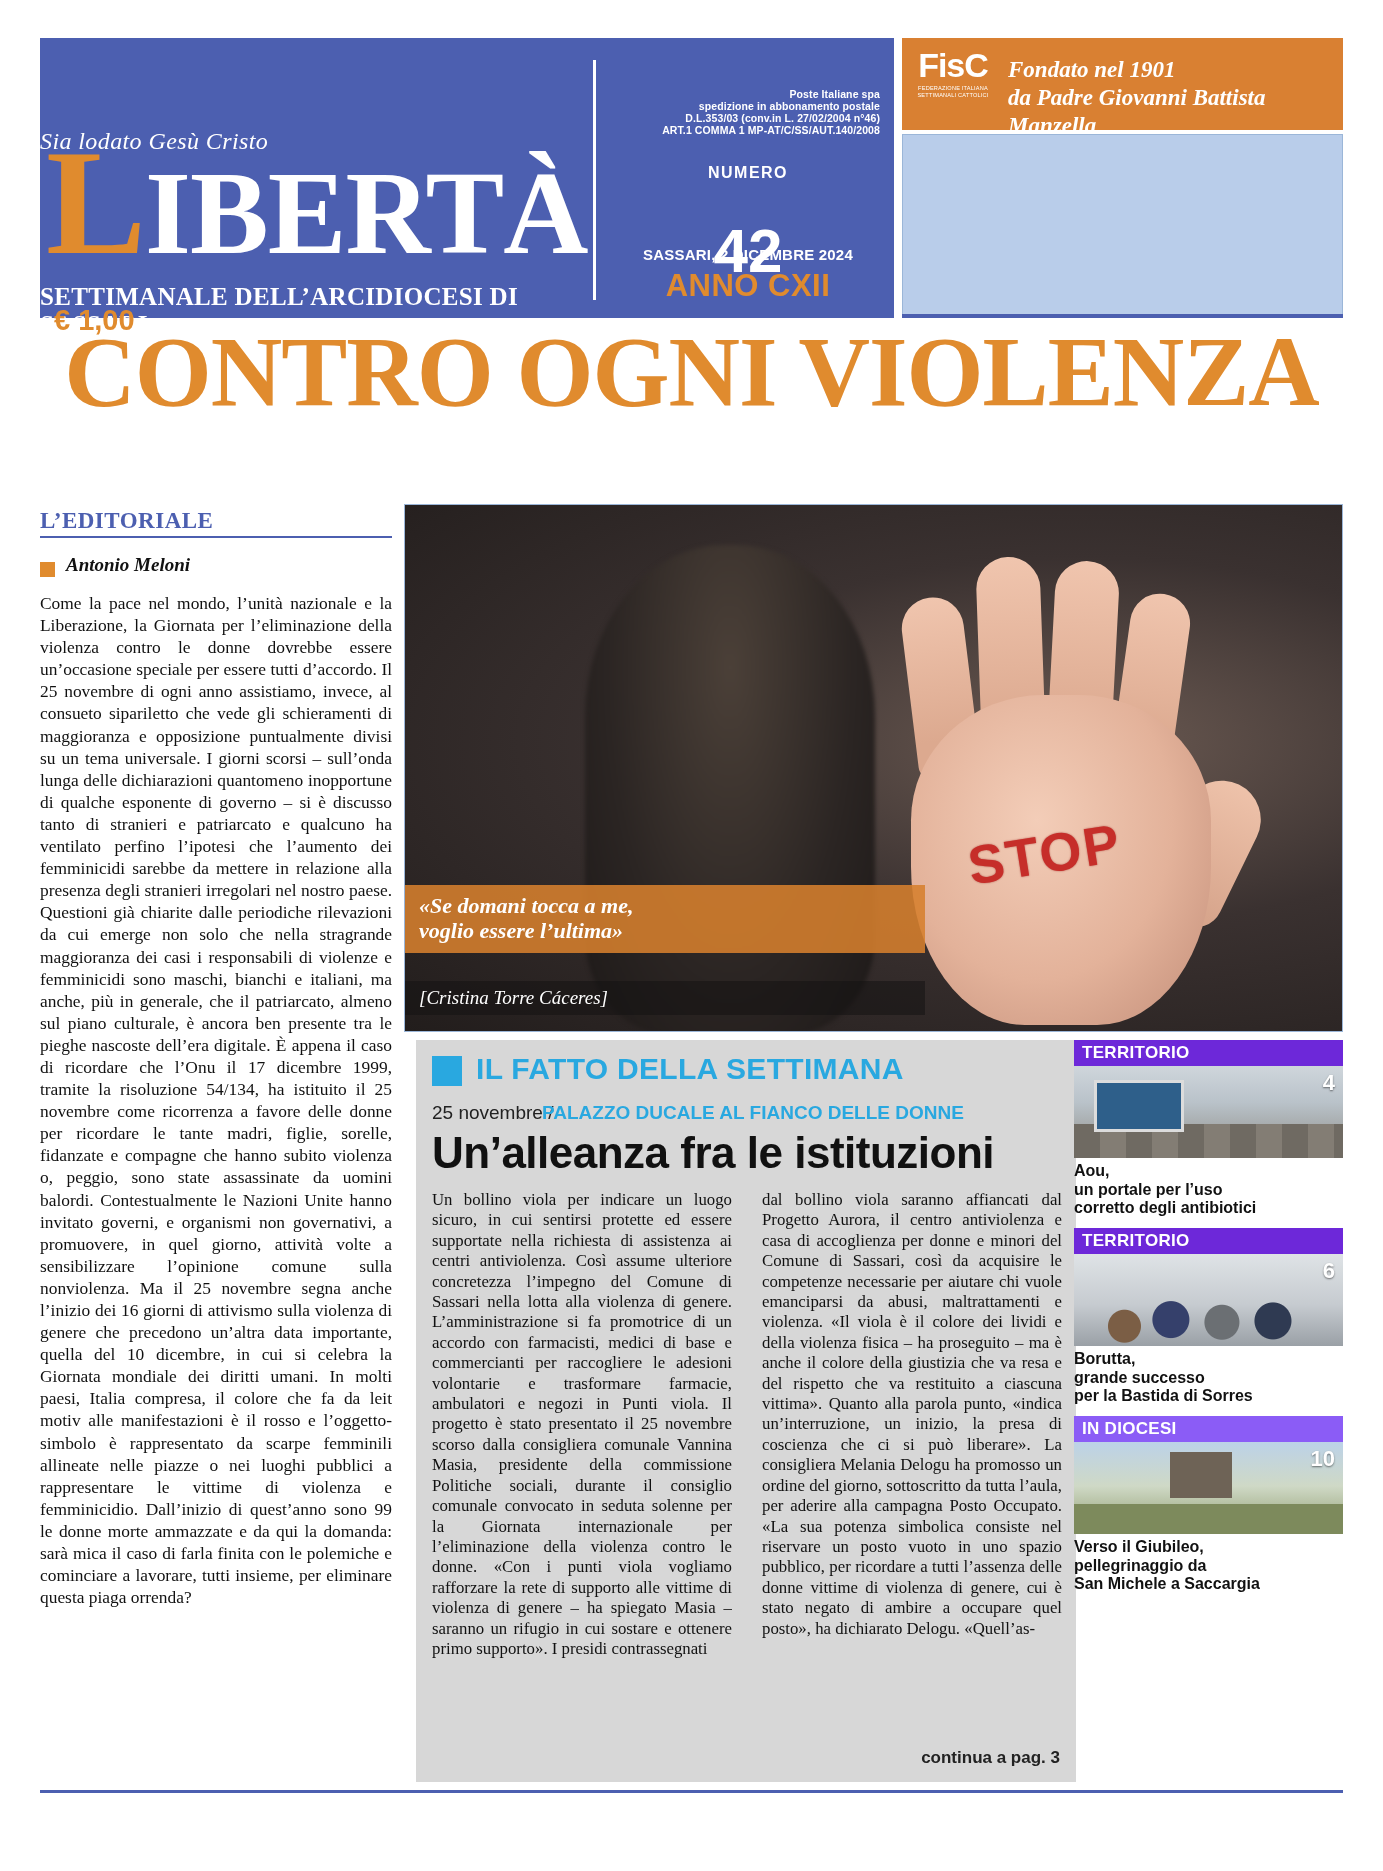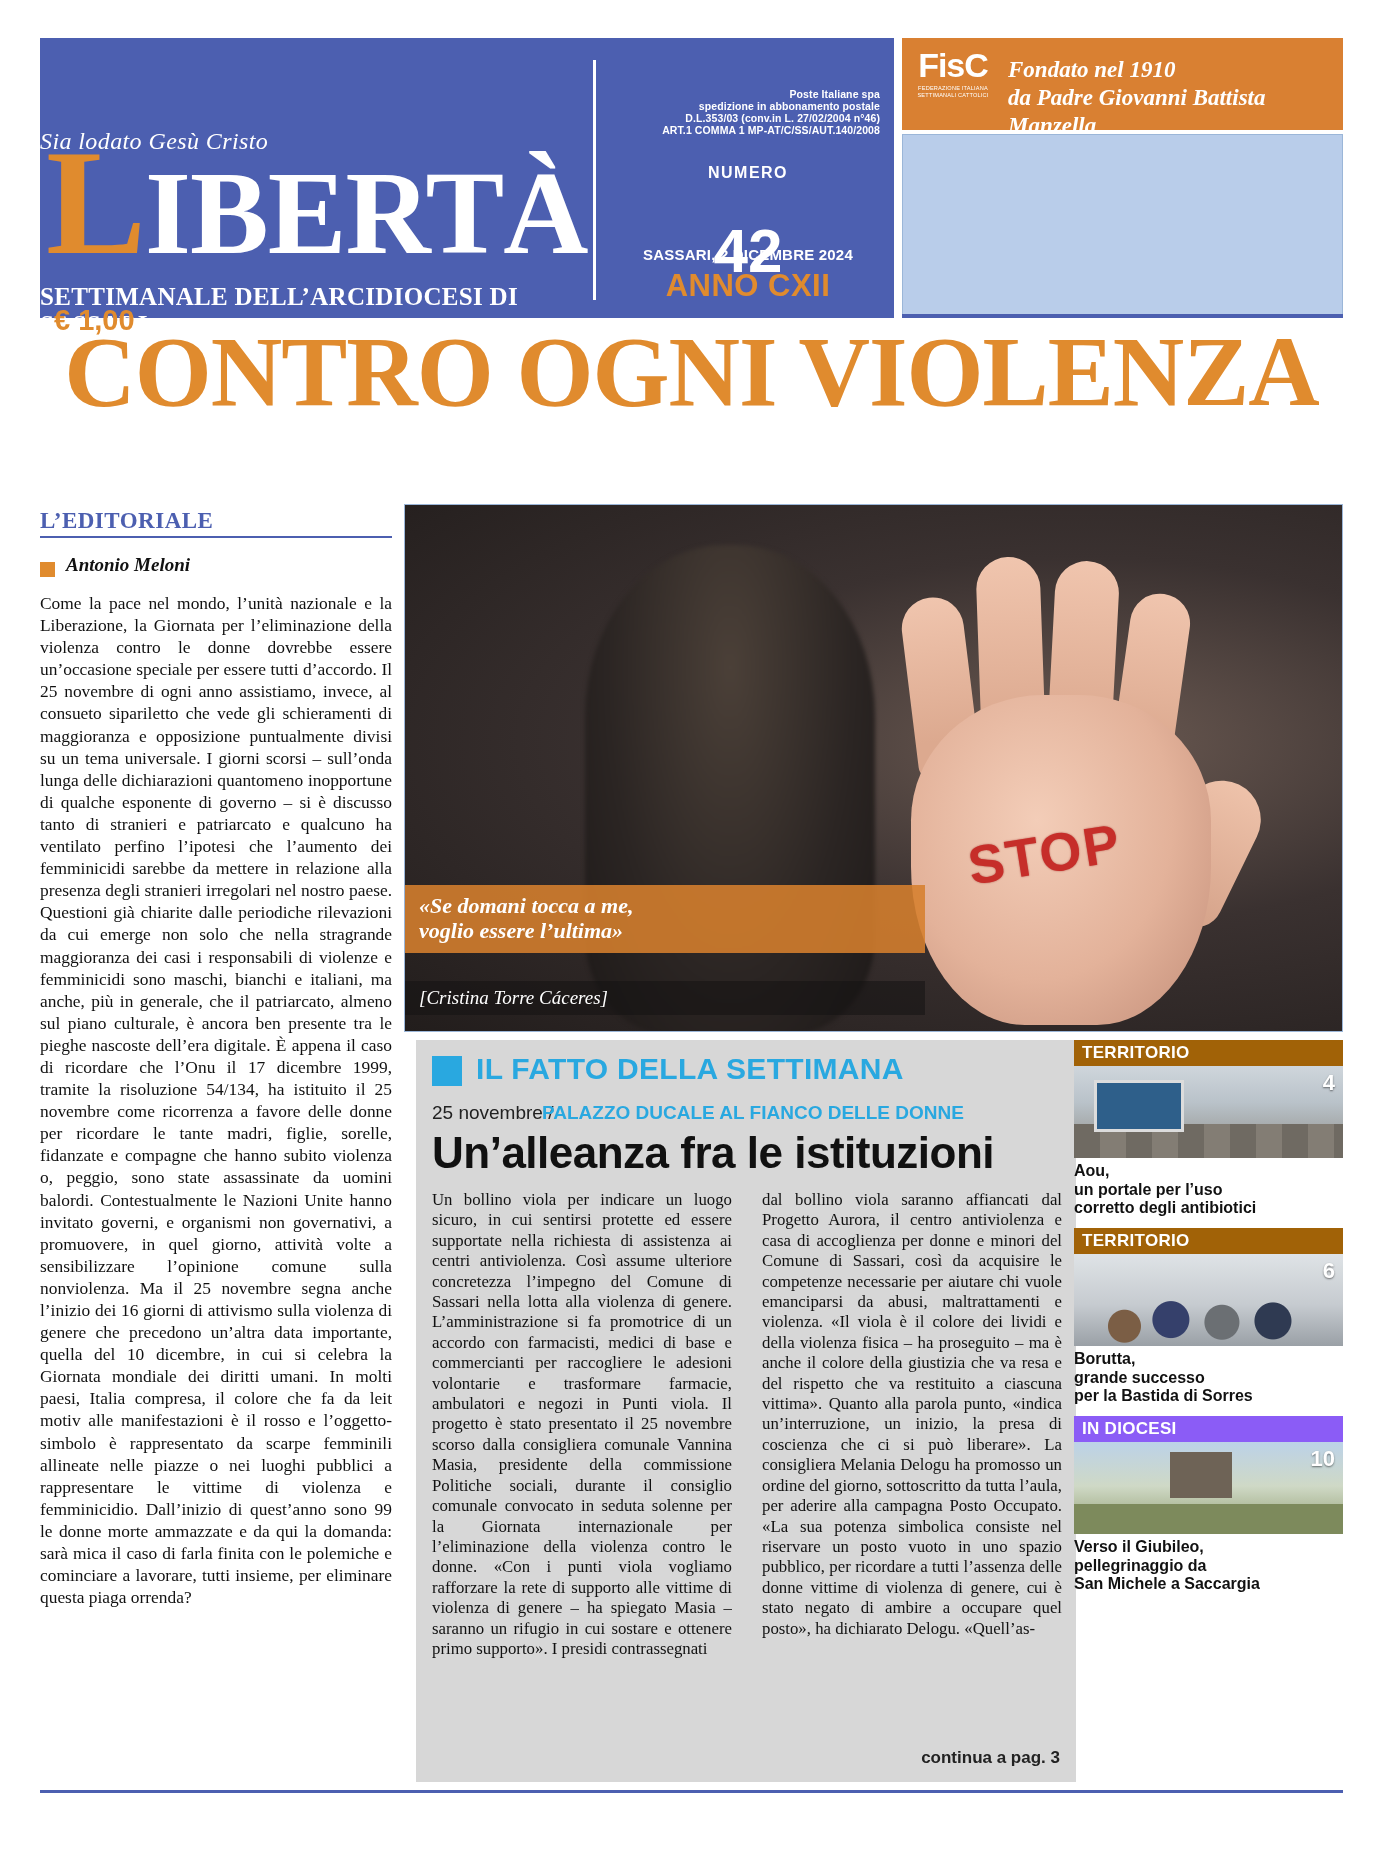--- a/index.html
+++ b/index.html
@@ -205,21 +205,21 @@
   }
   .rail-pg {
     position:absolute; right:8px; color:#fff; font-family:"Liberation Sans", sans-serif;
     font-weight:bold; font-size:22px; z-index:3; text-shadow:0 1px 2px rgba(0,0,0,.5);
   }
   .rail-img { position:relative; width:269px; height:92px; overflow:hidden; }
   .rail-cap {
     font-family:"Liberation Sans", sans-serif; font-weight:bold; font-size:16px; line-height:18.5px;
     color:#111; padding-top:4px;
   }
-  .green { background:#a16207; }
+  .green { background:#6d28d9; }
   .red { background:#8b5cf6;text-decoration:underline; }
   .blue { background:#2752a0; }
 
   
   .img-classroom { background:
       linear-gradient(180deg,#cfd6dc 0%, #b9c2c9 40%, #8d8b84 100%); }
   .img-classroom:after {
     content:""; position:absolute; left:20px; top:14px; width:84px; height:46px;
     background:#2e5f8a; border:3px solid #dcdcdc;
   }
@@ -282,21 +282,21 @@
       <div class="mh-anno">ANNO CXII</div>
     </div>
     <div class="mh-price">€ 1,00</div>
 
     <div class="mh-orange">
       <div class="fisc-logo">
         <div class="fisc-big">FisC</div>
         <div class="fisc-small">FEDERAZIONE ITALIANA SETTIMANALI CATTOLICI</div>
       </div>
       <div class="mh-found">
-        <div>Fondato nel 1910</div>
+        <div>Fondato nel 1901</div>
         <div>da Padre Giovanni Battista Manzella</div>
       </div>
     </div>
     <div class="mh-lightbox"></div>
     <div class="mh-baseline"></div>
   </div>
 
   <div class="big-headline">CONTRO OGNI VIOLENZA</div>
 
   <div class="edit-head">L’EDITORIALE</div>

